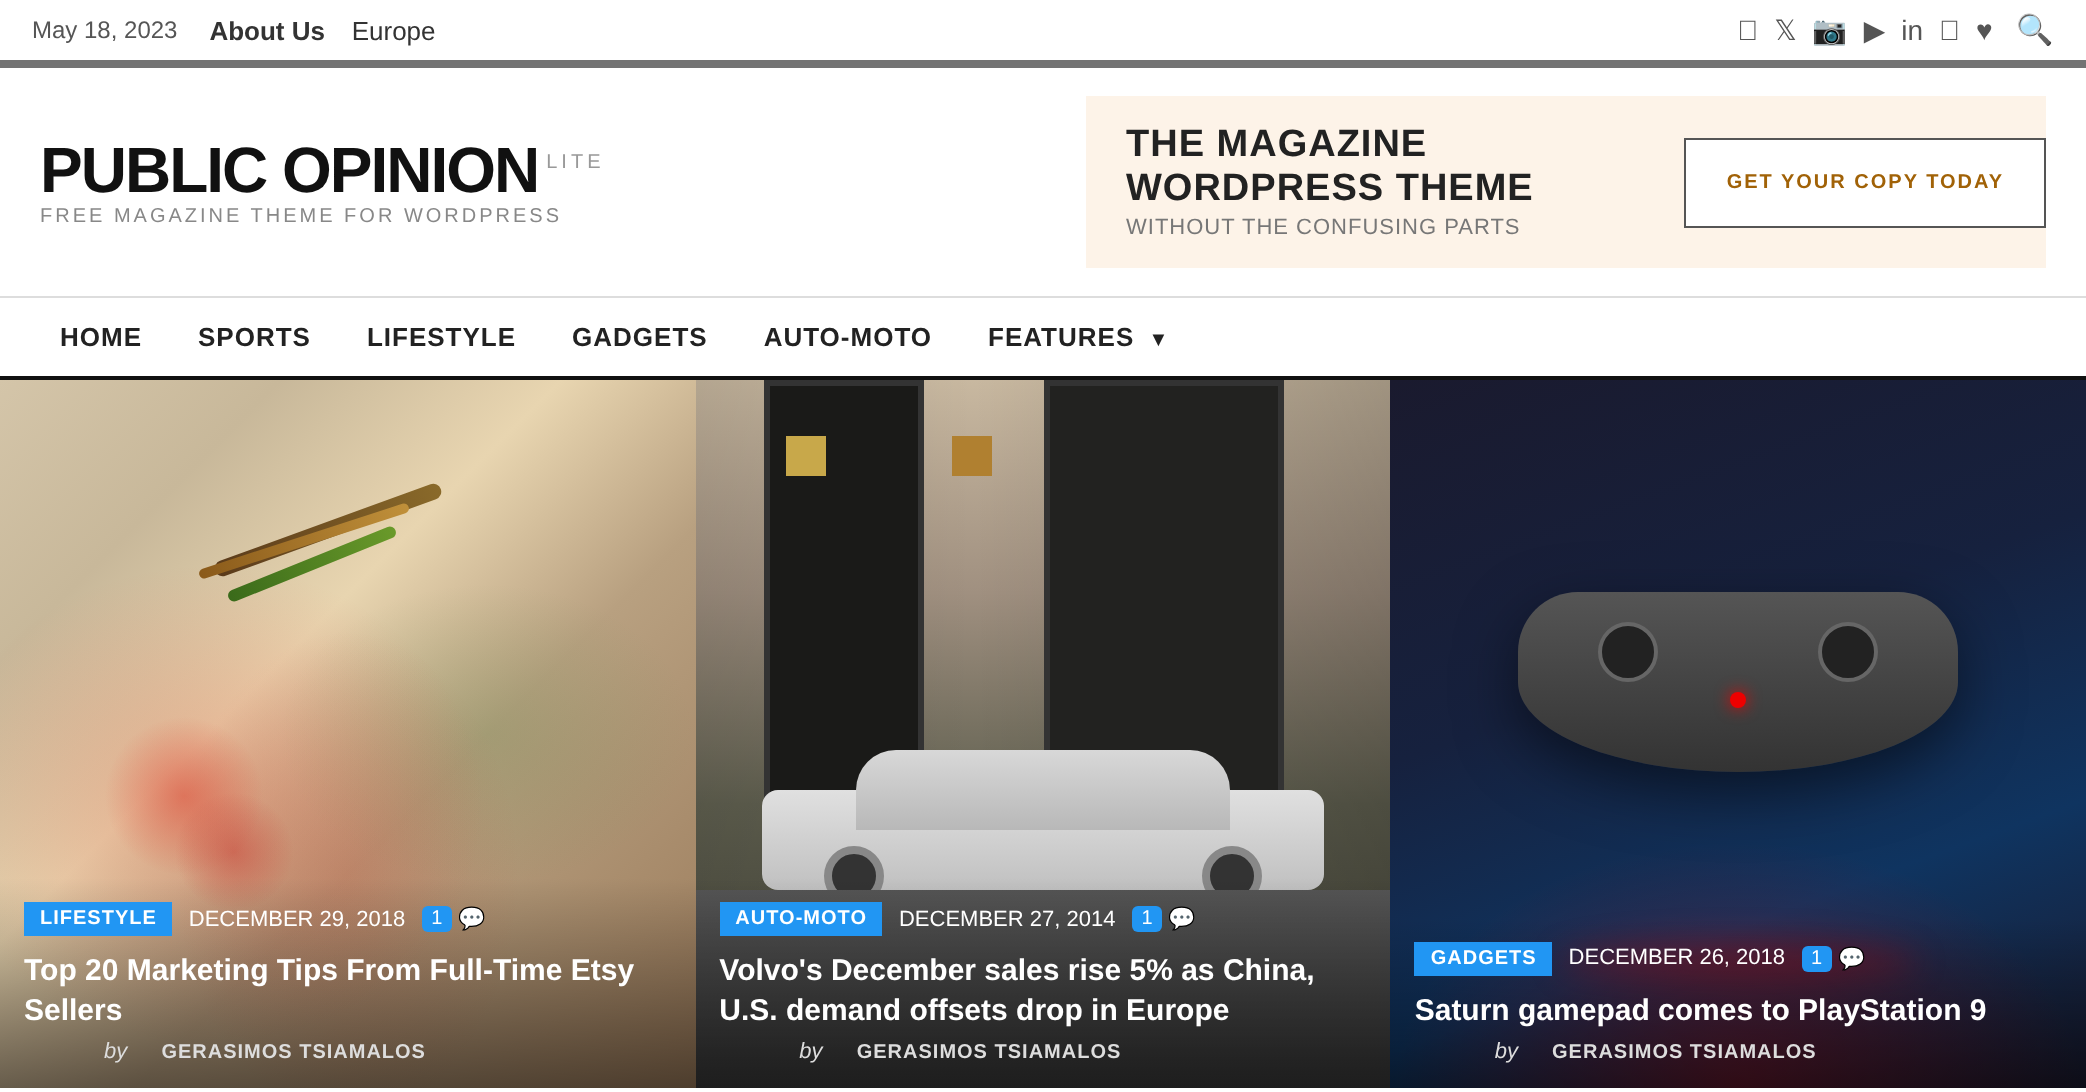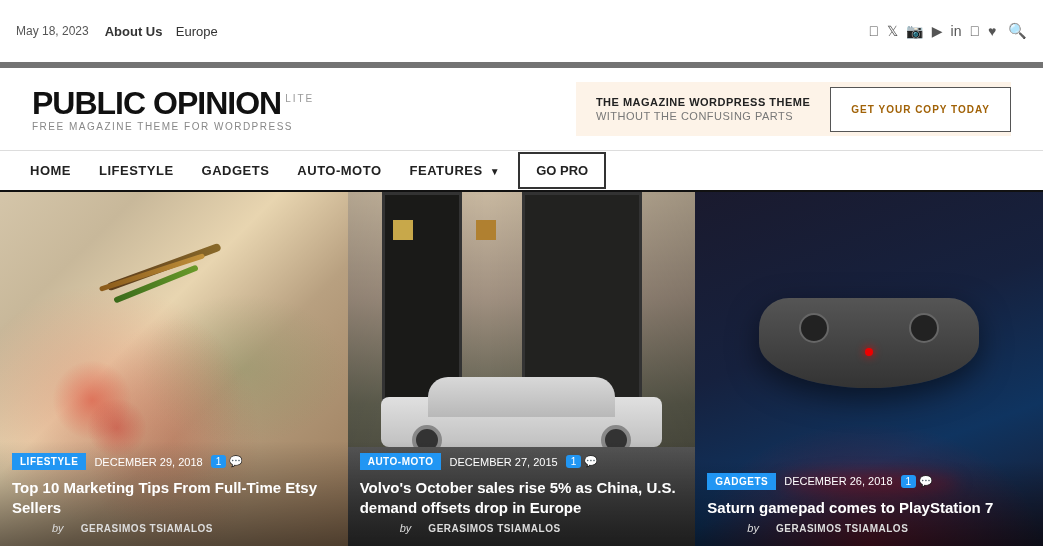--- a/index.html
+++ b/index.html
@@ -3,38 +3,38 @@
   <meta charset="utf-8">
   <style>
     * { margin: 0; padding: 0; box-sizing: border-box; }
     body { font-family: 'Arial', sans-serif; background: #fff; color: #222; font-size: 14px; width: 1043px; }
 
     
     .top-bar {
       display: flex;
       align-items: center;
       justify-content: space-between;
-      padding: 22px 16px;
-      border-bottom: 6px solid #737373;
+      padding: 6px 16px;
+      border-bottom: 4px solid #737373;
       font-size: 12px;
       color: #555;
     }
     .top-bar-left { display: flex; align-items: center; gap: 16px; }
     .top-bar-nav a { color: #333; text-decoration: none; margin-left: 10px; font-size: 13px; }
     .top-bar-nav a:first-child { margin-left: 0; font-weight: bold; }
     .top-bar-right { display: flex; align-items: center; gap: 8px; }
     .top-bar-right .social-icon { font-size: 14px; color: #555; cursor: pointer; }
     .search-icon-top { font-size: 15px; color: #555; cursor: pointer; margin-left: 4px; }
 
     
     .header {
       display: flex;
       align-items: center;
       justify-content: space-between;
-      padding: 14px 32px;
+      padding: 14px 20px;
       border-bottom: 1px solid #ddd;
       gap: 19px;
     }
     .logo-area {}
     .logo-title {
       font-size: 32px;
       font-weight: 900;
       letter-spacing: -1px;
       color: #111;
       line-height: 1;
@@ -61,21 +61,21 @@
       align-items: center;
       background: #fdf3e8;
       border: none;
       padding: 0;
       max-width: 480px;
     }
     .promo-text-area {
       padding: 14px 20px;
     }
     .promo-main {
-      font-size: 11px;
+      font-size: 19px;
       font-weight: 900;
       color: #222;
       text-transform: uppercase;
       letter-spacing: 0.5px;
     }
     .promo-sub {
       font-size: 11px;
       color: #777;
       text-transform: uppercase;
       letter-spacing: 0.5px;
@@ -314,28 +314,28 @@
     <div class="promo-text-area">
       <div class="promo-main">THE MAGAZINE WORDPRESS THEME</div>
       <div class="promo-sub">WITHOUT THE CONFUSING PARTS</div>
     </div>
     <button class="promo-cta">GET YOUR COPY TODAY</button>
   </div>
 </div>
 
 <div class="nav-bar">
   <div class="nav-item active">HOME</div>
+  <div class="nav-item">SPORTS</div>
   <div class="nav-item">LIFESTYLE</div>
   <div class="nav-item">GADGETS</div>
   <div class="nav-item">AUTO-MOTO</div>
   <div class="nav-item">
     <span>FEATURES</span>
     <span class="dropdown-arrow">▼</span>
   </div>
-  <div class="nav-item-gopro">GO PRO</div>
 </div>
 
 <div class="cards-grid">
 
   <div class="card">
     <div class="card-1-bg">
       <div class="card-1-overlay"></div>
 
       <div style="position:absolute;top:20%;left:30%;width:120px;height:8px;background:linear-gradient(90deg,#5a3a1a,#8a6a2a);transform:rotate(-20deg);border-radius:4px;"></div>
       <div style="position:absolute;top:25%;left:32%;width:90px;height:6px;background:linear-gradient(90deg,#3a6a1a,#6a9a2a);transform:rotate(-22deg);border-radius:3px;"></div>
@@ -346,21 +346,21 @@
     </div>
     <div class="card-bottom">
       <div class="card-meta">
         <span class="tag tag-lifestyle">LIFESTYLE</span>
         <span class="meta-date">DECEMBER 29, 2018</span>
         <span class="meta-comment">
           <span class="comment-bubble">1</span>
           <span>💬</span>
         </span>
       </div>
-      <div class="card-title">Top 10 Marketing Tips From Full-Time Etsy Sellers</div>
+      <div class="card-title">Top 20 Marketing Tips From Full-Time Etsy Sellers</div>
       <div class="card-author">
         <span>by</span> <strong>GERASIMOS TSIAMALOS</strong>
       </div>
     </div>
   </div>
 
   <div class="card">
     <div class="card-2-bg">
       <div class="card-2-overlay"></div>
 
@@ -375,27 +375,27 @@
         <div style="position:absolute;bottom:30px;left:20%;right:20%;height:40px;background:linear-gradient(180deg,#d8d8d8,#b8b8b8);border-radius:20px 20px 0 0;"></div>
         <div style="position:absolute;bottom:-8px;left:15%;width:30px;height:30px;background:#333;border-radius:50%;border:4px solid #888;"></div>
         <div style="position:absolute;bottom:-8px;right:15%;width:30px;height:30px;background:#333;border-radius:50%;border:4px solid #888;"></div>
       </div>
 
       <div style="position:absolute;bottom:0;left:0;right:0;height:28%;background:linear-gradient(180deg,#555 0%,#3a3a3a 100%);"></div>
     </div>
     <div class="card-bottom">
       <div class="card-meta">
         <span class="tag tag-auto-moto">AUTO-MOTO</span>
-        <span class="meta-date">DECEMBER 27, 2015</span>
+        <span class="meta-date">DECEMBER 27, 2014</span>
         <span class="meta-comment">
           <span class="comment-bubble">1</span>
           <span>💬</span>
         </span>
       </div>
-      <div class="card-title">Volvo's October sales rise 5% as China, U.S. demand offsets drop in Europe</div>
+      <div class="card-title">Volvo's December sales rise 5% as China, U.S. demand offsets drop in Europe</div>
       <div class="card-author">
         <span>by</span> <strong>GERASIMOS TSIAMALOS</strong>
       </div>
     </div>
   </div>
 
   <div class="card">
     <div class="card-3-bg">
 
       <div style="position:absolute;bottom:0;left:0;right:0;height:35%;background:radial-gradient(ellipse at 50% 100%,rgba(200,0,0,0.4) 0%,transparent 70%);"></div>
@@ -410,20 +410,20 @@
     </div>
     <div class="card-bottom">
       <div class="card-meta">
         <span class="tag tag-gadgets">GADGETS</span>
         <span class="meta-date">DECEMBER 26, 2018</span>
         <span class="meta-comment">
           <span class="comment-bubble">1</span>
           <span>💬</span>
         </span>
       </div>
-      <div class="card-title">Saturn gamepad comes to PlayStation 7</div>
+      <div class="card-title">Saturn gamepad comes to PlayStation 9</div>
       <div class="card-author">
         <span>by</span> <strong>GERASIMOS TSIAMALOS</strong>
       </div>
     </div>
   </div>
 
 </div>
 
 </body></html>

